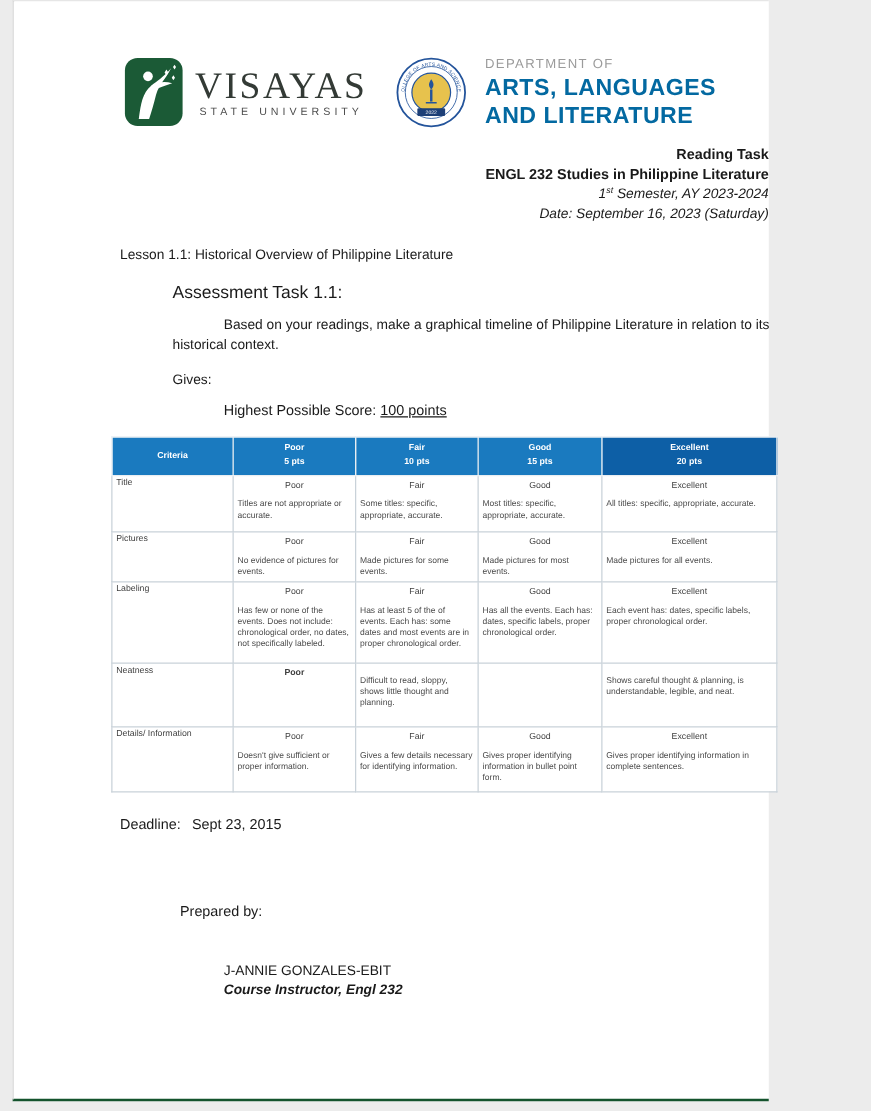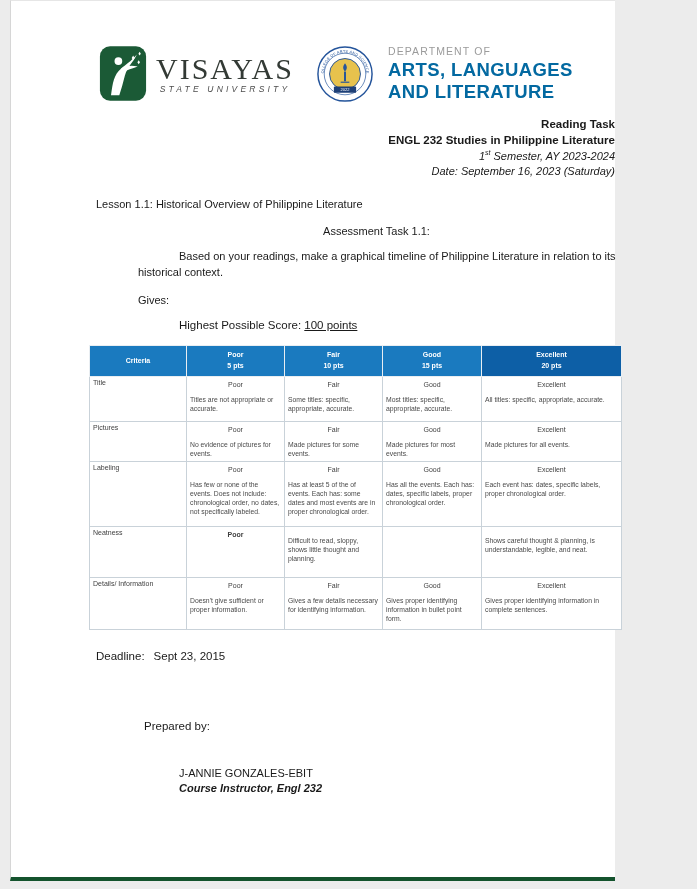--- a/index.html
+++ b/index.html
@@ -9,40 +9,40 @@
     font-family:"Liberation Sans", sans-serif;
     position:relative;
     overflow:hidden;
     color:#1a1a1a;
   }
   .page {
     position:absolute; left:10px; top:0;
     width:605px; height:881px;
     background:#ffffff;
     border-left:1px solid #d6d6d6;
-    border-bottom:4px solid #14532d;
+    border-bottom:2px solid #14532d;
     border-top:1px solid #e6e6e6;
   }
   
   .header { margin:44px 0 0 88px; display:flex; align-items:center; }
   .vsu { display:flex; align-items:center; gap:9px; }
   .vsu-word { display:flex; flex-direction:column; align-items:center; }
   .vsu-name { font-family:"Liberation Serif", serif; font-size:30px; letter-spacing:2px; color:#333a35; line-height:1; }
-  .vsu-sub { font-size:8.5px; letter-spacing:3.2px; color:#4d4d4d; margin-top:0;font-style:italic; }
+  .vsu-sub { font-size:8.5px; letter-spacing:3.2px; color:#4d4d4d; margin-top:0; }
   .dept-block { display:flex; align-items:center; gap:14px; margin-left:22px; }
   .dept-of { font-size:10.5px; color:#9b9b9b; letter-spacing:1.1px; margin-bottom:2px; }
   .dept-main { font-size:18.5px; font-weight:bold; color:#0369a1; letter-spacing:0.4px; line-height:1.18; }
   
   .title-block { text-align:right; margin-top:14px; font-size:11.5px; line-height:1.35; }
   .tb-bold { font-weight:bold; }
   .tb-italic { font-style:italic; font-size:11px; }
   sup { font-size:7px; }
   
   .lesson { margin:20px 0 0 85px; font-size:11px; }
-  .assessment { margin:15px 0 0 127px; font-size:11px;text-align:center; }
+  .assessment { margin:15px 0 0 127px; font-size:14px; }
   .task { margin:12px 0 0 127px; width:502px; text-indent:41px; font-size:11px; line-height:1.4; }
   .rubric-label { margin:14px 0 0 127px; font-size:11px; }
   .score { margin:13px 0 0 168px; font-size:11.5px; white-space:pre-wrap; }
   .underline { text-decoration:underline; }
   
   table.rubric { border-collapse:collapse; table-layout:fixed; width:532px; margin:14px 0 0 78px; }
   table.rubric th {
     background:#1a7abf; color:#fff; font-weight:bold;
     font-size:7px; line-height:1.55; padding:4px 2px;
     border:1px solid #e9eef2; vertical-align:middle; text-align:center;

